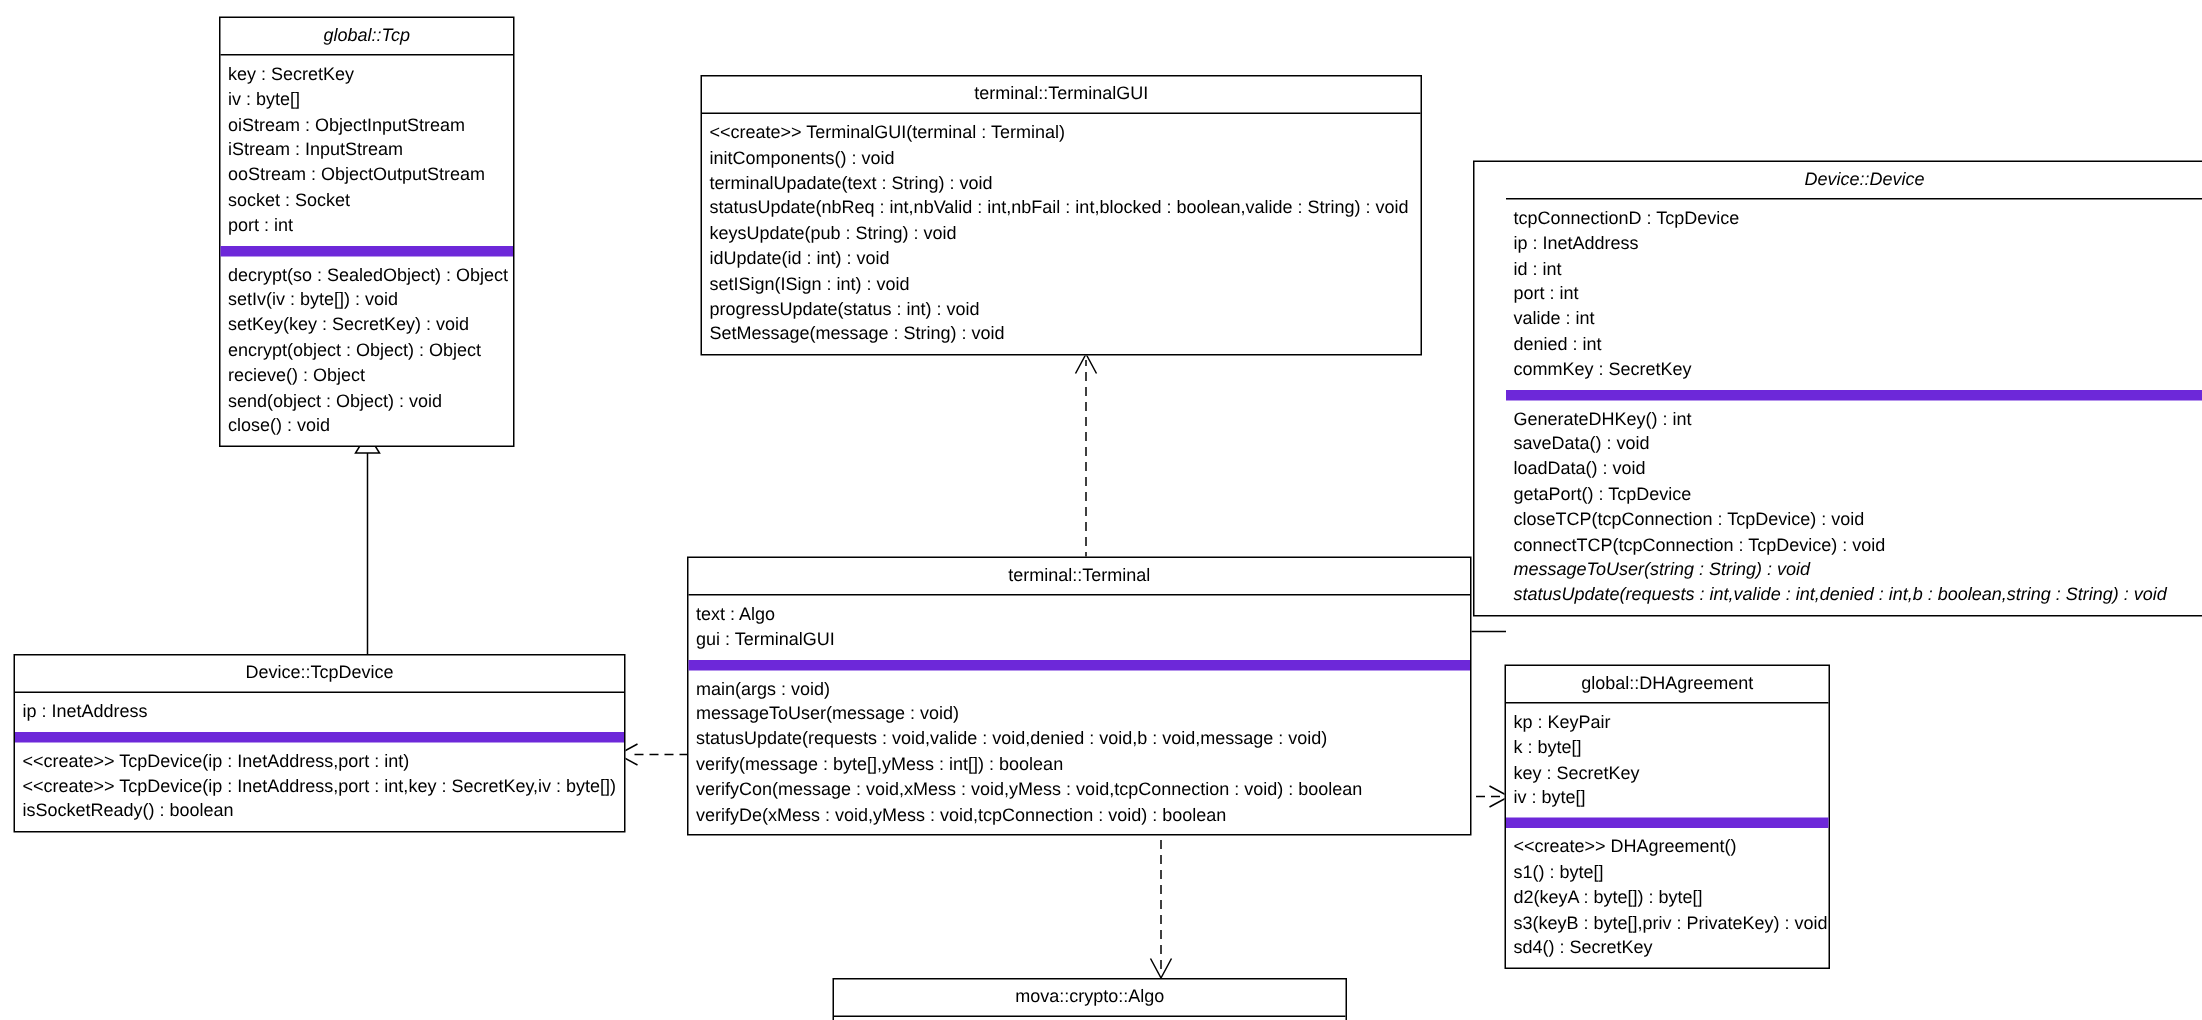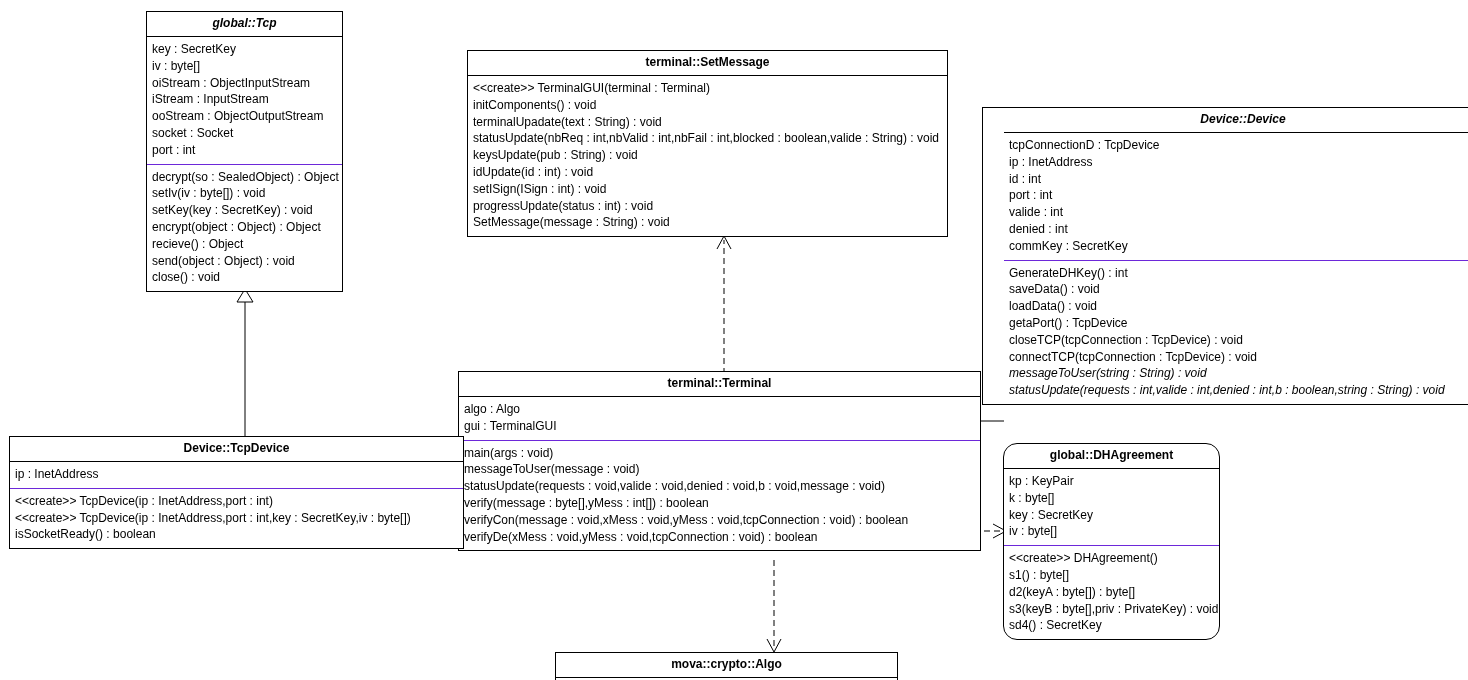--- a/index.html
+++ b/index.html
@@ -24,26 +24,25 @@
     z-index: 5;
   }
   .uml-title {
     text-align: center;
     font-size: 12px;
     color: #000000;
     padding: 5px 6px 6px 6px;
     border-bottom: 1px solid #000000;
     line-height: 13px;
     white-space: nowrap;
-    font-weight: bold;
   }
   .uml-title.abstract { font-style: italic; }
   .uml-compartment {
     padding: 4px 0 5px 0;
-    border-bottom: 1px solid #6d28d9;
+    border-bottom: 7px solid #6d28d9;
   }
   .uml-compartment.last { border-bottom: none; }
   .uml-row {
     font-size: 12px;
     line-height: 16.8px;
     color: #000000;
     padding: 0 5px;
     white-space: nowrap;
   }
   .uml-row.abstract { font-style: italic; }
@@ -112,21 +111,21 @@
       <div class="uml-row">setIv(iv : byte[]) : void</div>
       <div class="uml-row">setKey(key : SecretKey) : void</div>
       <div class="uml-row">encrypt(object : Object) : Object</div>
       <div class="uml-row">recieve() : Object</div>
       <div class="uml-row">send(object : Object) : void</div>
       <div class="uml-row">close() : void</div>
     </div>
   </div>
 
   <div class="uml-class" style="left:467px; top:50px; width:481px;">
-    <div class="uml-title">terminal::SetMessage</div>
+    <div class="uml-title">terminal::TerminalGUI</div>
     <div class="uml-compartment last">
       <div class="uml-row">&lt;&lt;create&gt;&gt; TerminalGUI(terminal : Terminal)</div>
       <div class="uml-row">initComponents() : void</div>
       <div class="uml-row">terminalUpadate(text : String) : void</div>
       <div class="uml-row">statusUpdate(nbReq : int,nbValid : int,nbFail : int,blocked : boolean,valide : String) : void</div>
       <div class="uml-row">keysUpdate(pub : String) : void</div>
       <div class="uml-row">idUpdate(id : int) : void</div>
       <div class="uml-row">setISign(ISign : int) : void</div>
       <div class="uml-row">progressUpdate(status : int) : void</div>
       <div class="uml-row">SetMessage(message : String) : void</div>
@@ -152,46 +151,46 @@
       <div class="uml-row">closeTCP(tcpConnection : TcpDevice) : void</div>
       <div class="uml-row">connectTCP(tcpConnection : TcpDevice) : void</div>
       <div class="uml-row abstract">messageToUser(string : String) : void</div>
       <div class="uml-row abstract">statusUpdate(requests : int,valide : int,denied : int,b : boolean,string : String) : void</div>
     </div>
   </div>
 
   <div class="uml-class" style="left:458px; top:371px; width:523px;">
     <div class="uml-title">terminal::Terminal</div>
     <div class="uml-compartment">
-      <div class="uml-row">algo : Algo</div>
+      <div class="uml-row">text : Algo</div>
       <div class="uml-row">gui : TerminalGUI</div>
     </div>
     <div class="uml-compartment last">
       <div class="uml-row">main(args : void)</div>
       <div class="uml-row">messageToUser(message : void)</div>
       <div class="uml-row">statusUpdate(requests : void,valide : void,denied : void,b : void,message : void)</div>
       <div class="uml-row">verify(message : byte[],yMess : int[]) : boolean</div>
       <div class="uml-row">verifyCon(message : void,xMess : void,yMess : void,tcpConnection : void) : boolean</div>
       <div class="uml-row">verifyDe(xMess : void,yMess : void,tcpConnection : void) : boolean</div>
     </div>
   </div>
 
-  <div class="uml-class" style="left:9px; top:436px; width:455px;">
+  <div class="uml-class" style="left:9px; top:436px; width:408px;">
     <div class="uml-title">Device::TcpDevice</div>
     <div class="uml-compartment">
       <div class="uml-row">ip : InetAddress</div>
     </div>
     <div class="uml-compartment last">
       <div class="uml-row">&lt;&lt;create&gt;&gt; TcpDevice(ip : InetAddress,port : int)</div>
       <div class="uml-row">&lt;&lt;create&gt;&gt; TcpDevice(ip : InetAddress,port : int,key : SecretKey,iv : byte[])</div>
       <div class="uml-row">isSocketReady() : boolean</div>
     </div>
   </div>
 
-  <div class="uml-class" style="left:1003px; top:443px; width:217px;border-radius:14px;">
+  <div class="uml-class" style="left:1003px; top:443px; width:217px;">
     <div class="uml-title">global::DHAgreement</div>
     <div class="uml-compartment">
       <div class="uml-row">kp : KeyPair</div>
       <div class="uml-row">k : byte[]</div>
       <div class="uml-row">key : SecretKey</div>
       <div class="uml-row">iv : byte[]</div>
     </div>
     <div class="uml-compartment last">
       <div class="uml-row">&lt;&lt;create&gt;&gt; DHAgreement()</div>
       <div class="uml-row">s1() : byte[]</div>

